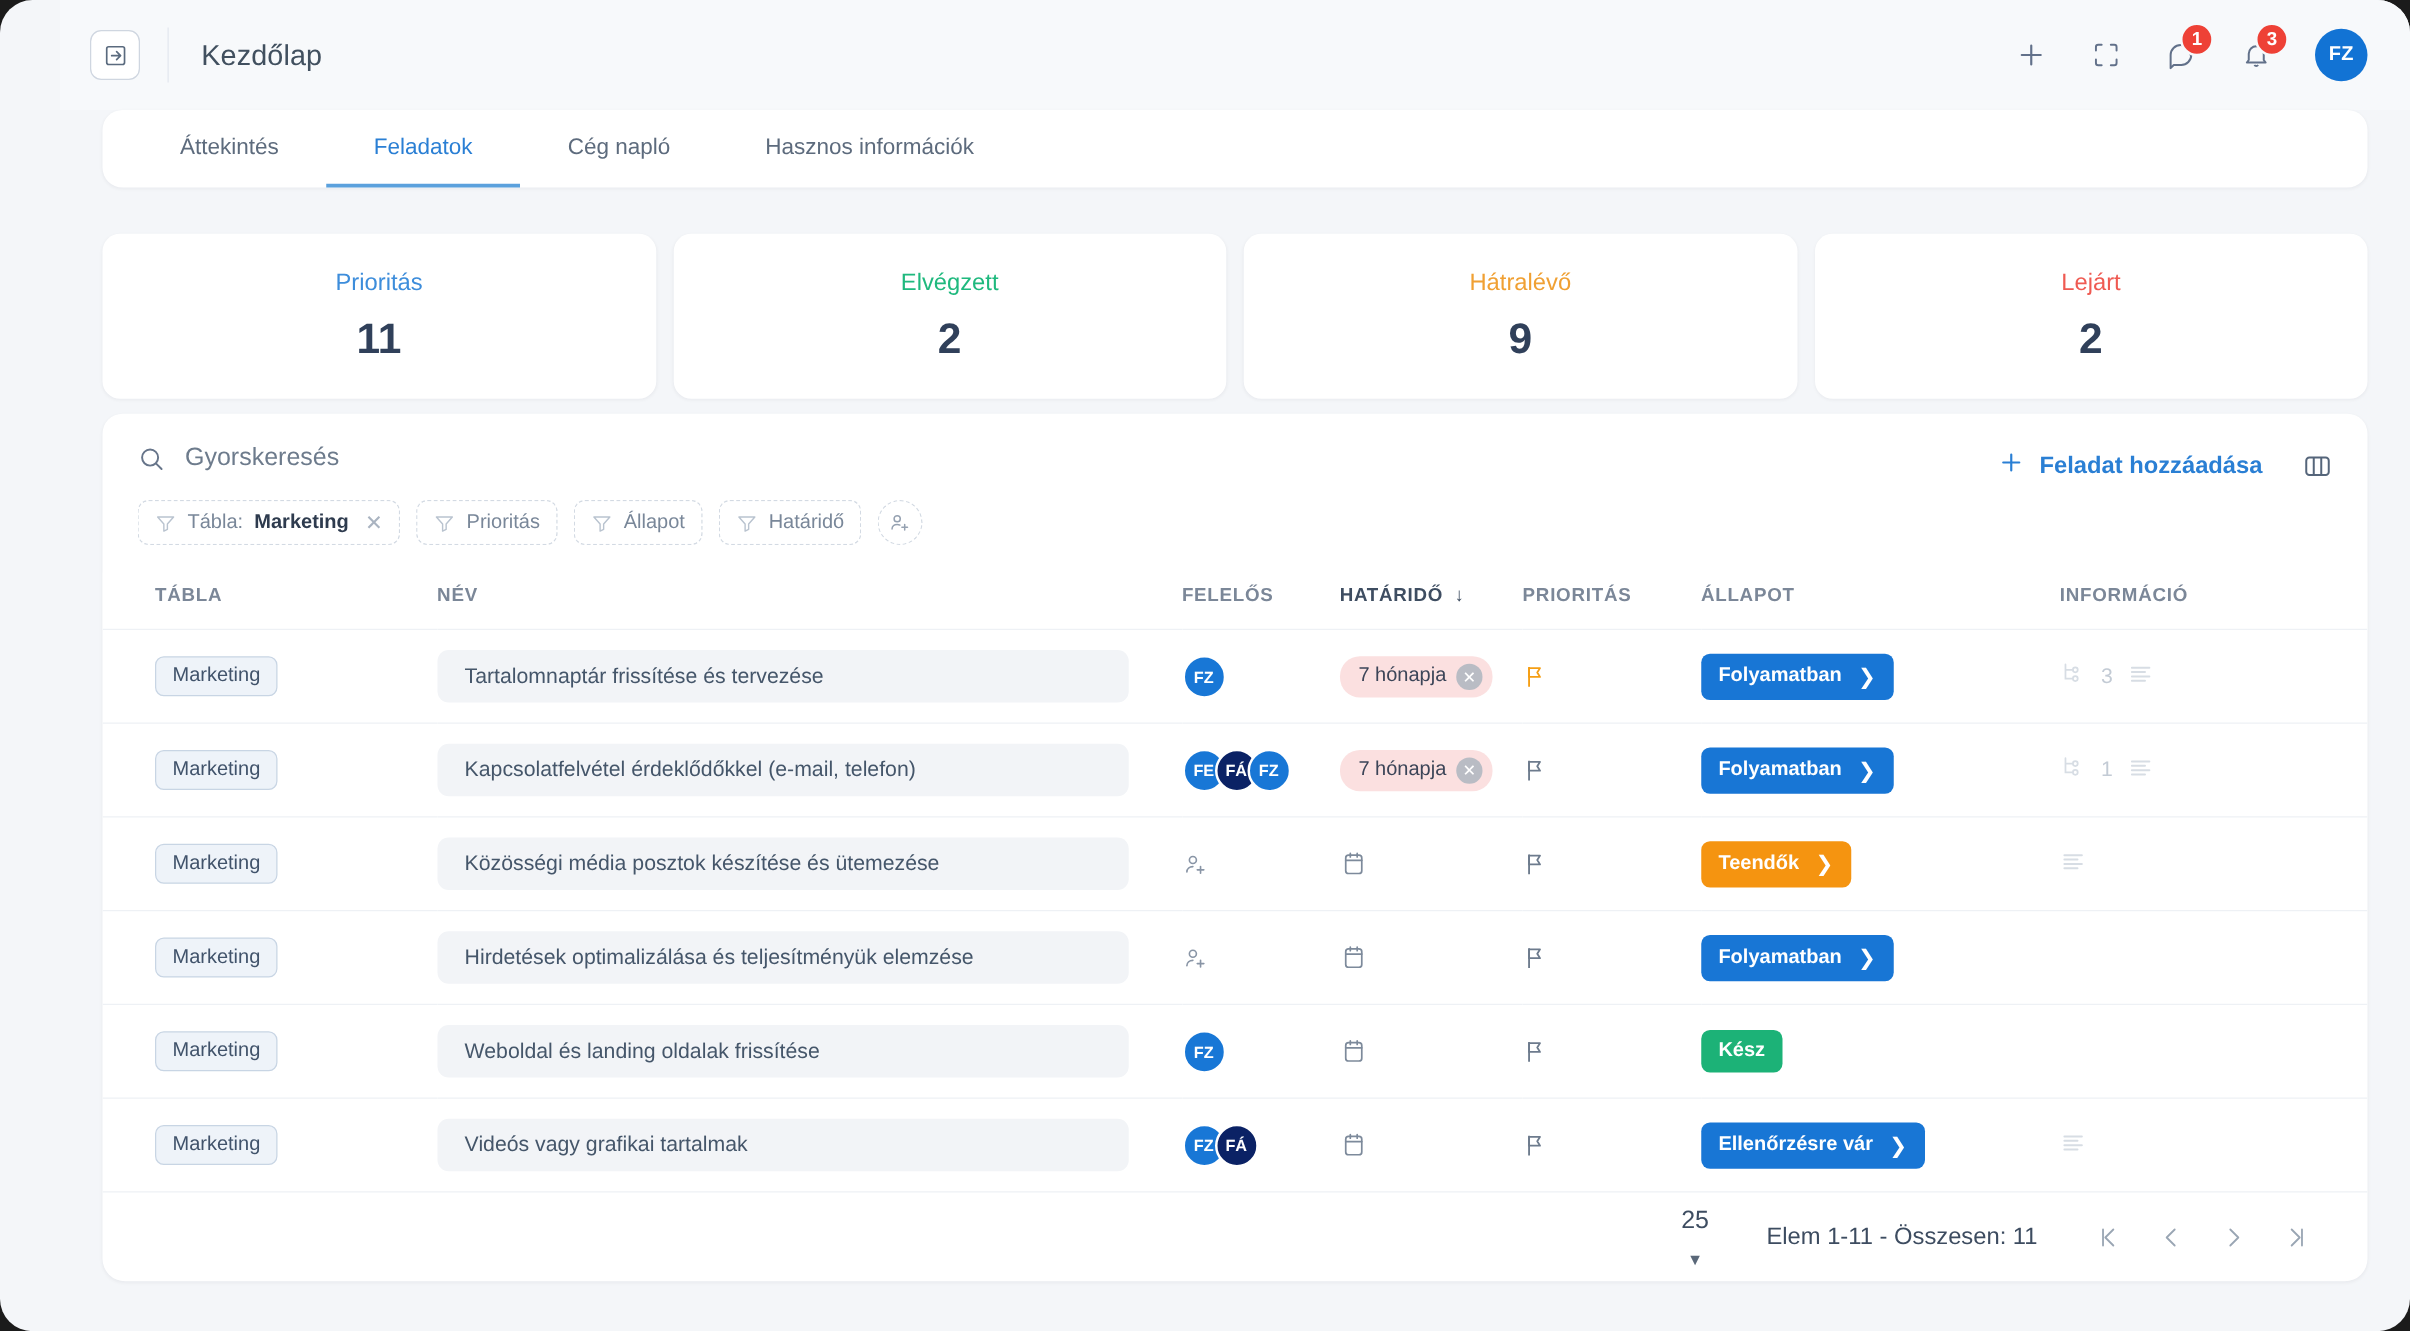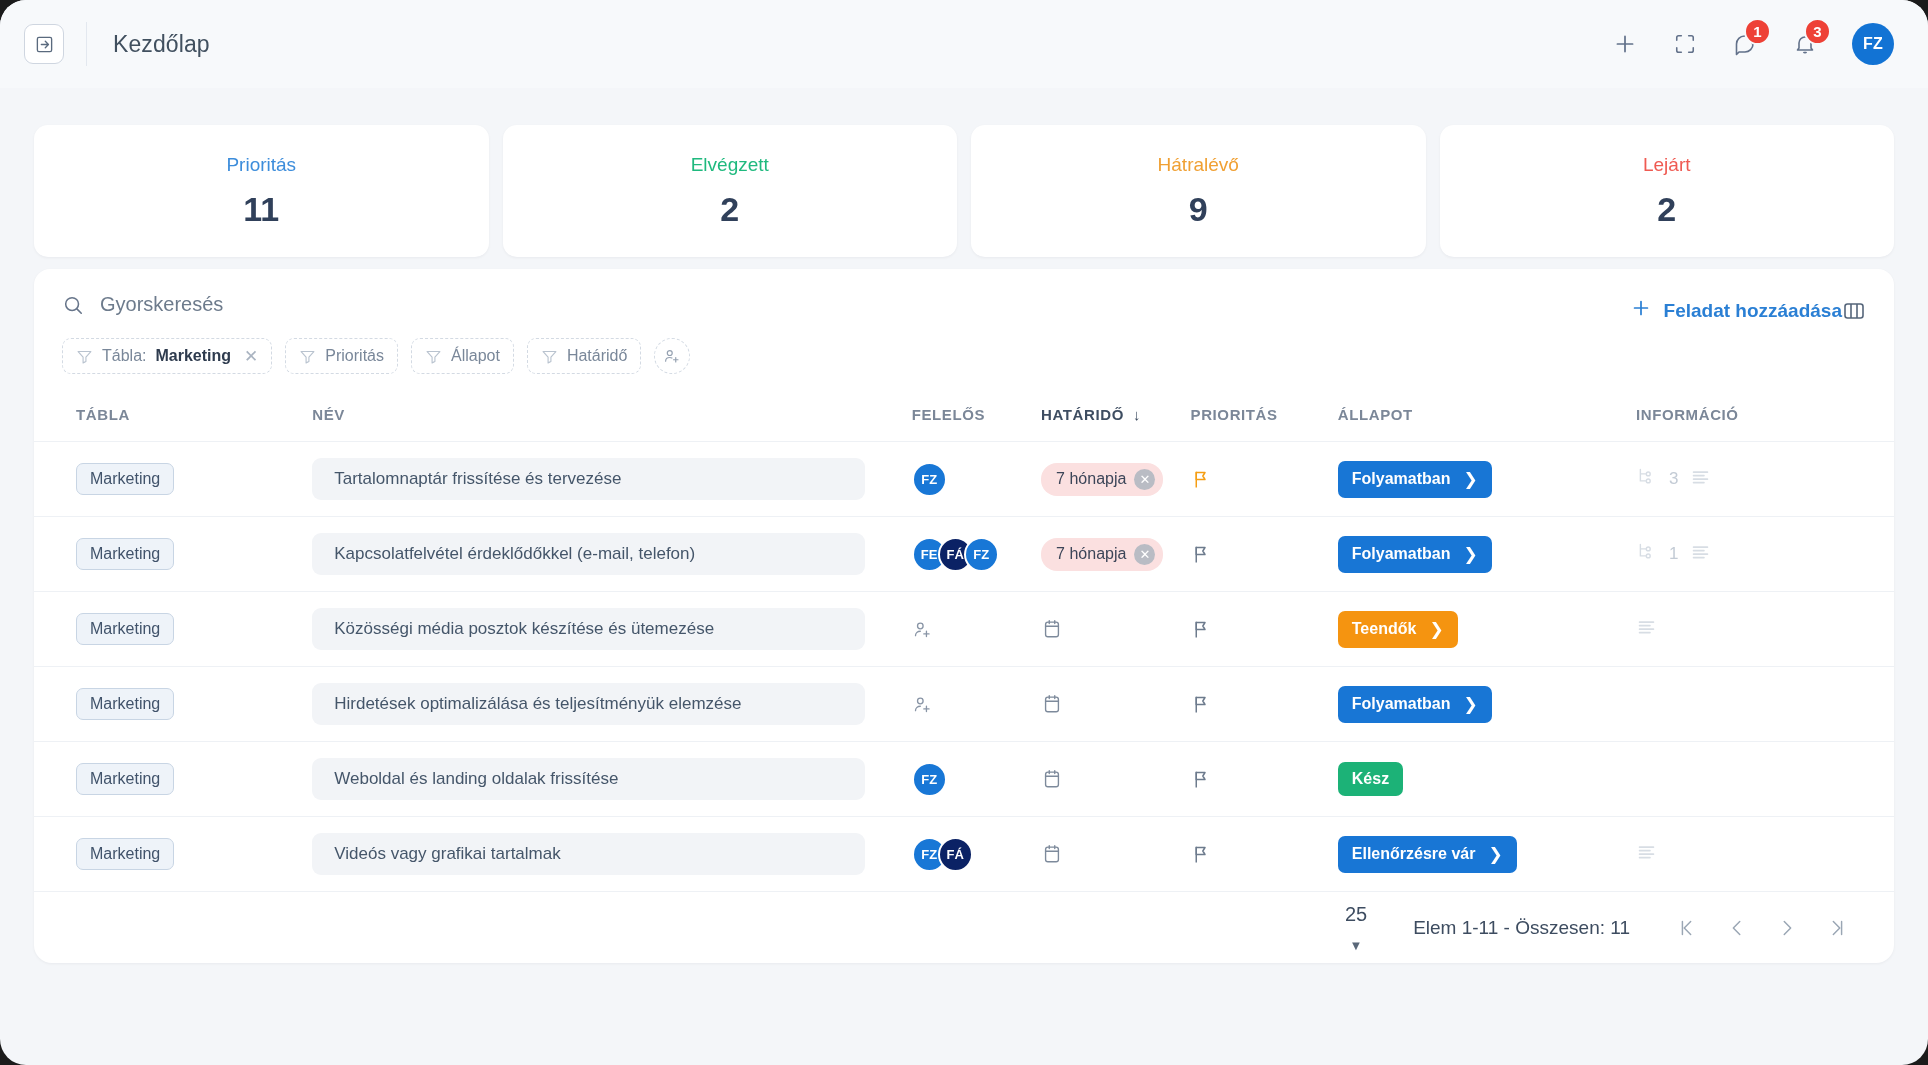--- a/index.html
+++ b/index.html
@@ -8,20 +8,21 @@
     font-family: "Liberation Sans", sans-serif;
     background: #1b1b1b;
     overflow: hidden;
   }
   #app {
     position: absolute; left: 0; top: 0;
     width: 1928px; height: 1065px;
     background: #f4f6f9;
     border-radius: 26px;
     overflow: hidden;
+    padding-left: 48px;
   }
 
   
   .topbar {
     height: 88px;
     display: flex; align-items: center;
     padding: 0 34px 0 24px;
     background: #f7f9fb;
   }
   .collapse-btn {
@@ -138,21 +139,21 @@
   }
   .chip .funnel { color: #b9c3cf; display: flex; }
   .chip b { color: #2e3b4e; font-weight: 700; }
   .chip .x { color: #aab4c1; font-size: 17px; margin-left: 4px; }
   .chip-round {
     width: 36px; height: 36px; border-radius: 50%;
     border: 1.4px dashed #d3dae3;
     display: flex; align-items: center; justify-content: center;
     color: #95a1b1; cursor: pointer;
   }
-  .panel-top-right { display: flex; align-items: center; padding-top: 4px; justify-content: center;}
+  .panel-top-right { display: flex; align-items: center; gap: 32px; padding-top: 4px; justify-content: center;}
   .add-task-btn {
     display: flex; align-items: center; gap: 12px;
     color: #2a7fd4; font-size: 19px; font-weight: 600;
     cursor: pointer; background: none; border: none;
     font-family: "Liberation Sans", sans-serif;
   }
   .cols-btn { color: #55657a; cursor: pointer; display: flex; }
 
   
   table.tasks { width: 100%; border-collapse: collapse; margin-top: 22px; }
@@ -282,20 +283,34 @@
         <svg width="24" height="24" viewBox="0 0 24 24" fill="none" stroke="currentColor" stroke-width="1.6" stroke-linejoin="round">
             <path d="M18 16V11a6 6 0 0 0-12 0v5l-1.5 2h15L18 16z"></path>
             <path d="M10.5 20a1.8 1.8 0 0 0 3 0"></path>
           </svg>
         <span class="badge">3</span>
       </div>
       <div class="avatar-top">FZ</div>
     </div>
   </div>
 
+  <div class="tabs-card" id="tabbar">
+      <div class="tab">
+        <span>Áttekintés</span>
+      </div>
+      <div class="tab active">
+        <span>Feladatok</span>
+      </div>
+      <div class="tab">
+        <span>Cég napló</span>
+      </div>
+      <div class="tab">
+        <span>Hasznos információk</span>
+      </div>
+    </div>
 
   <div class="stats" id="statcards">
       <div class="stat-card">
         <div class="stat-label" style="color: rgb(61, 141, 219);">Prioritás</div>
         <div class="stat-value">11</div>
       </div>
       <div class="stat-card">
         <div class="stat-label" style="color: rgb(31, 185, 126);">Elvégzett</div>
         <div class="stat-value">2</div>
       </div>

